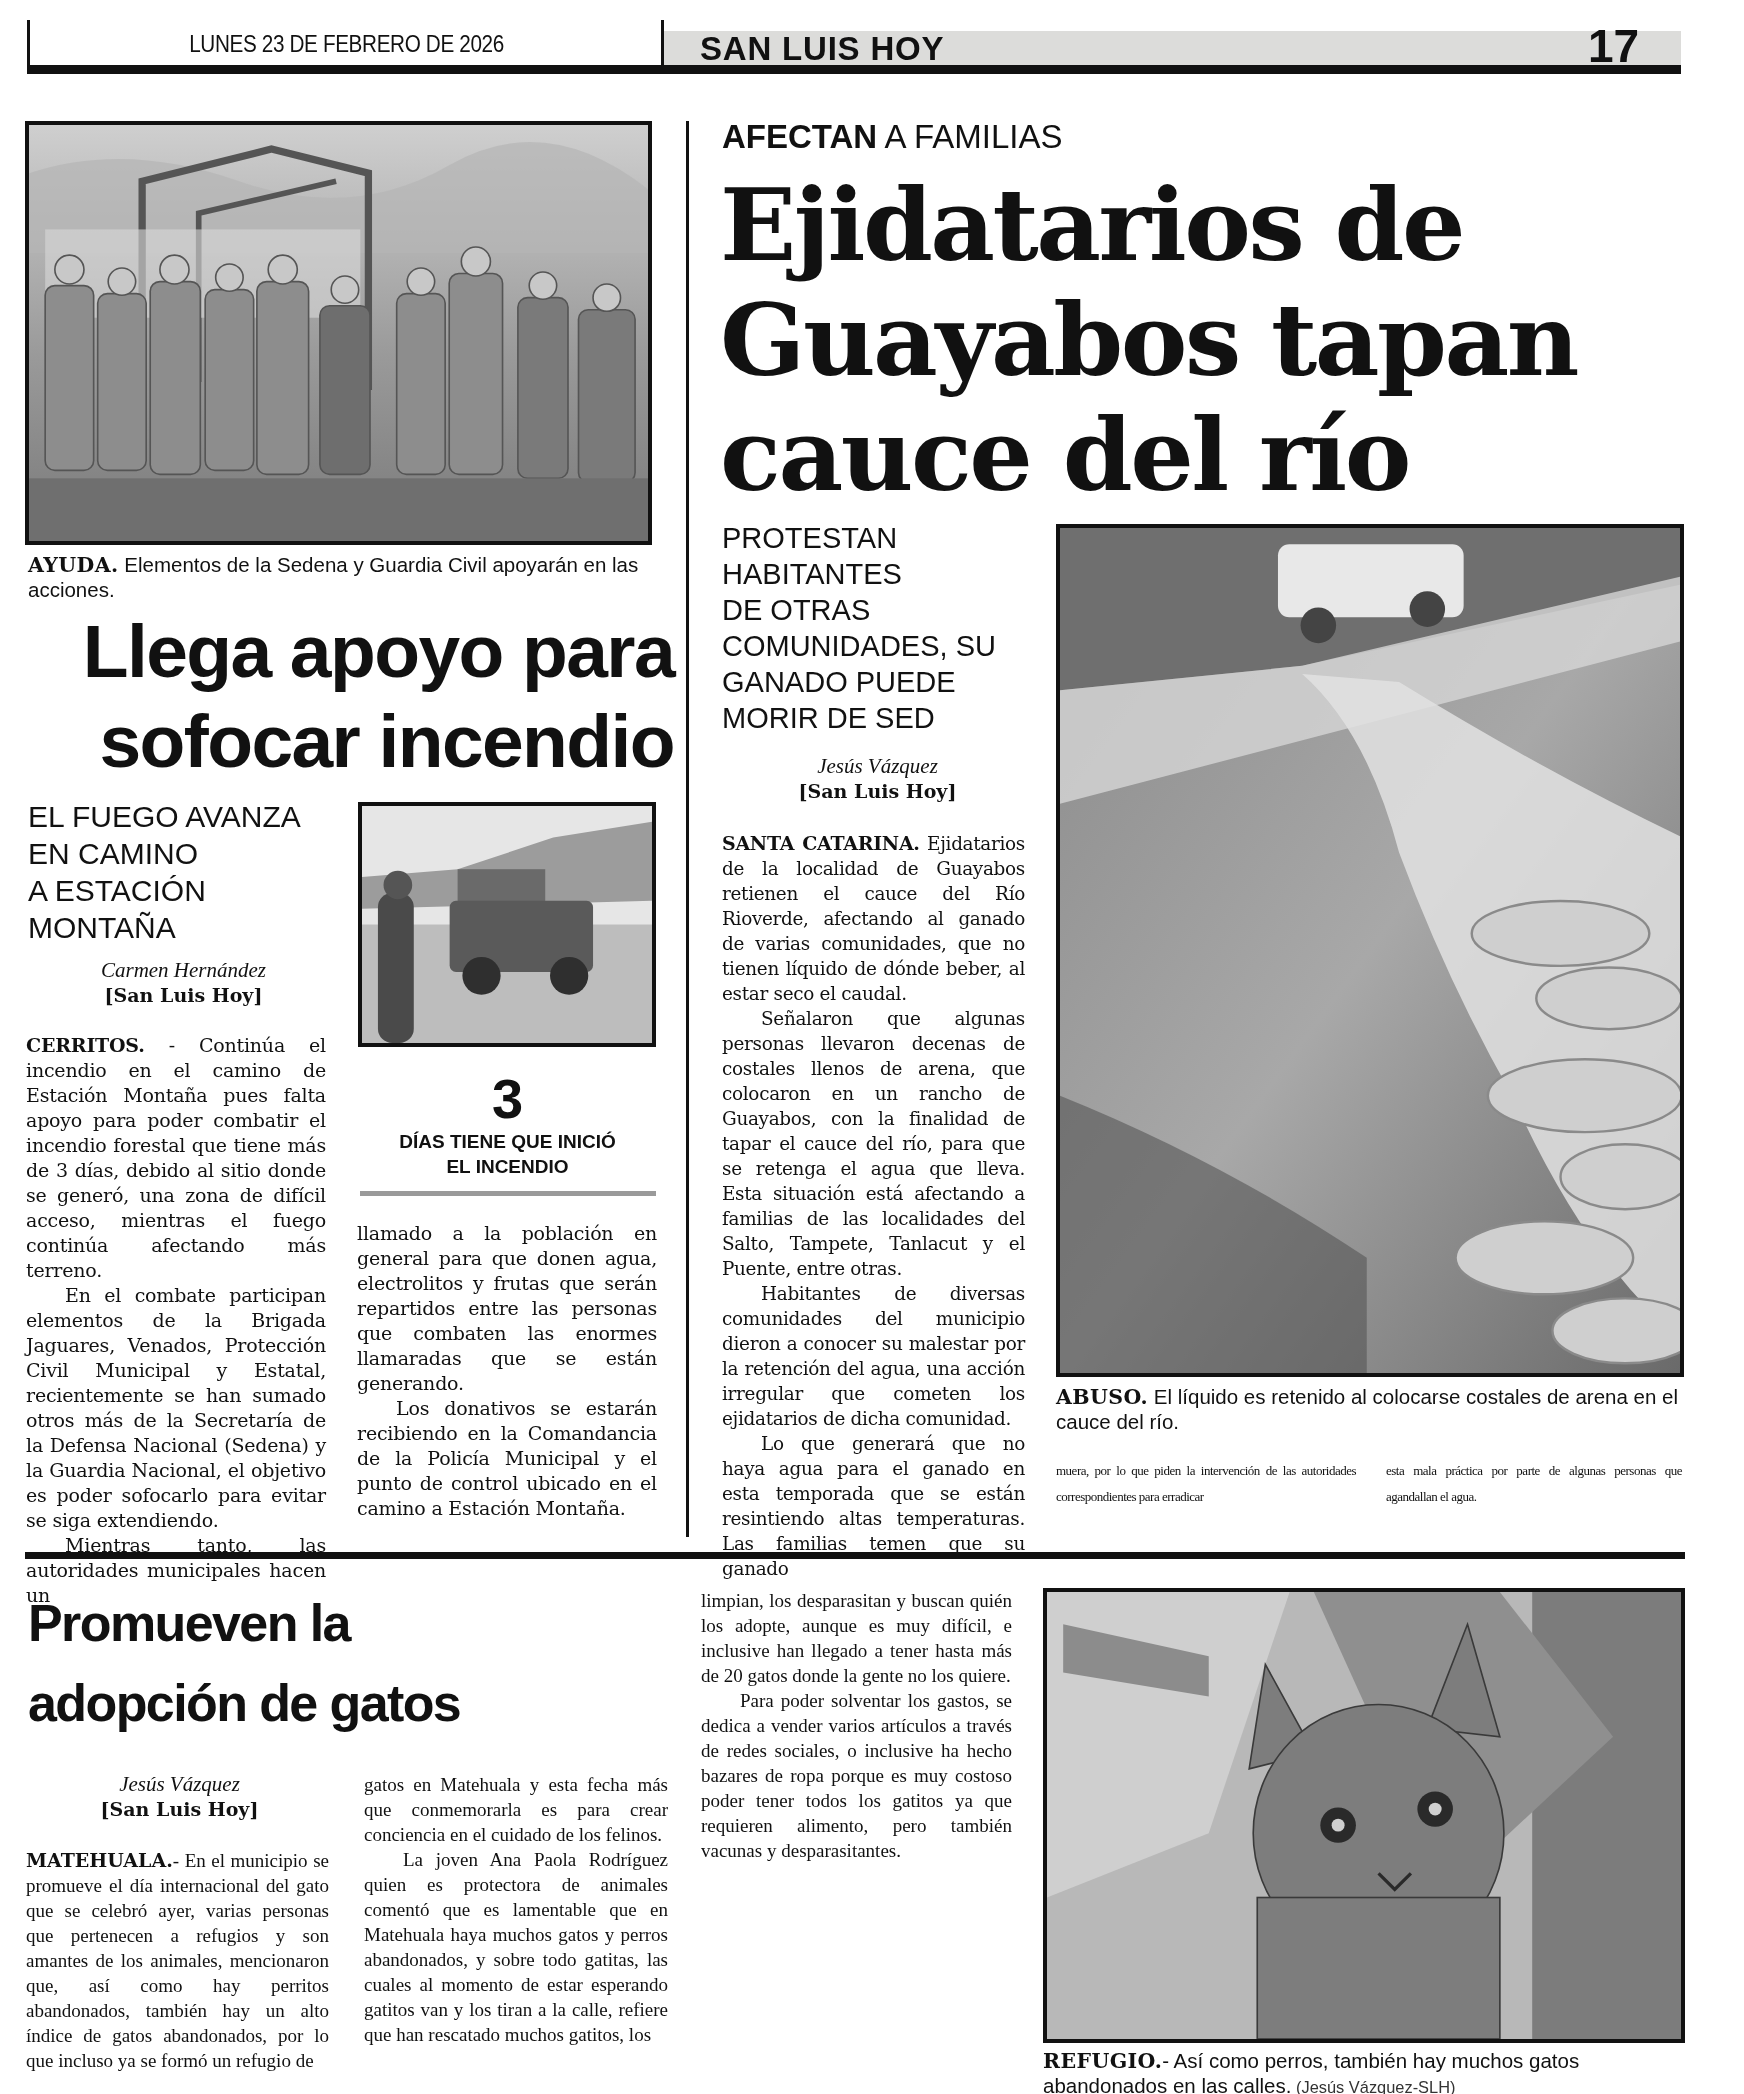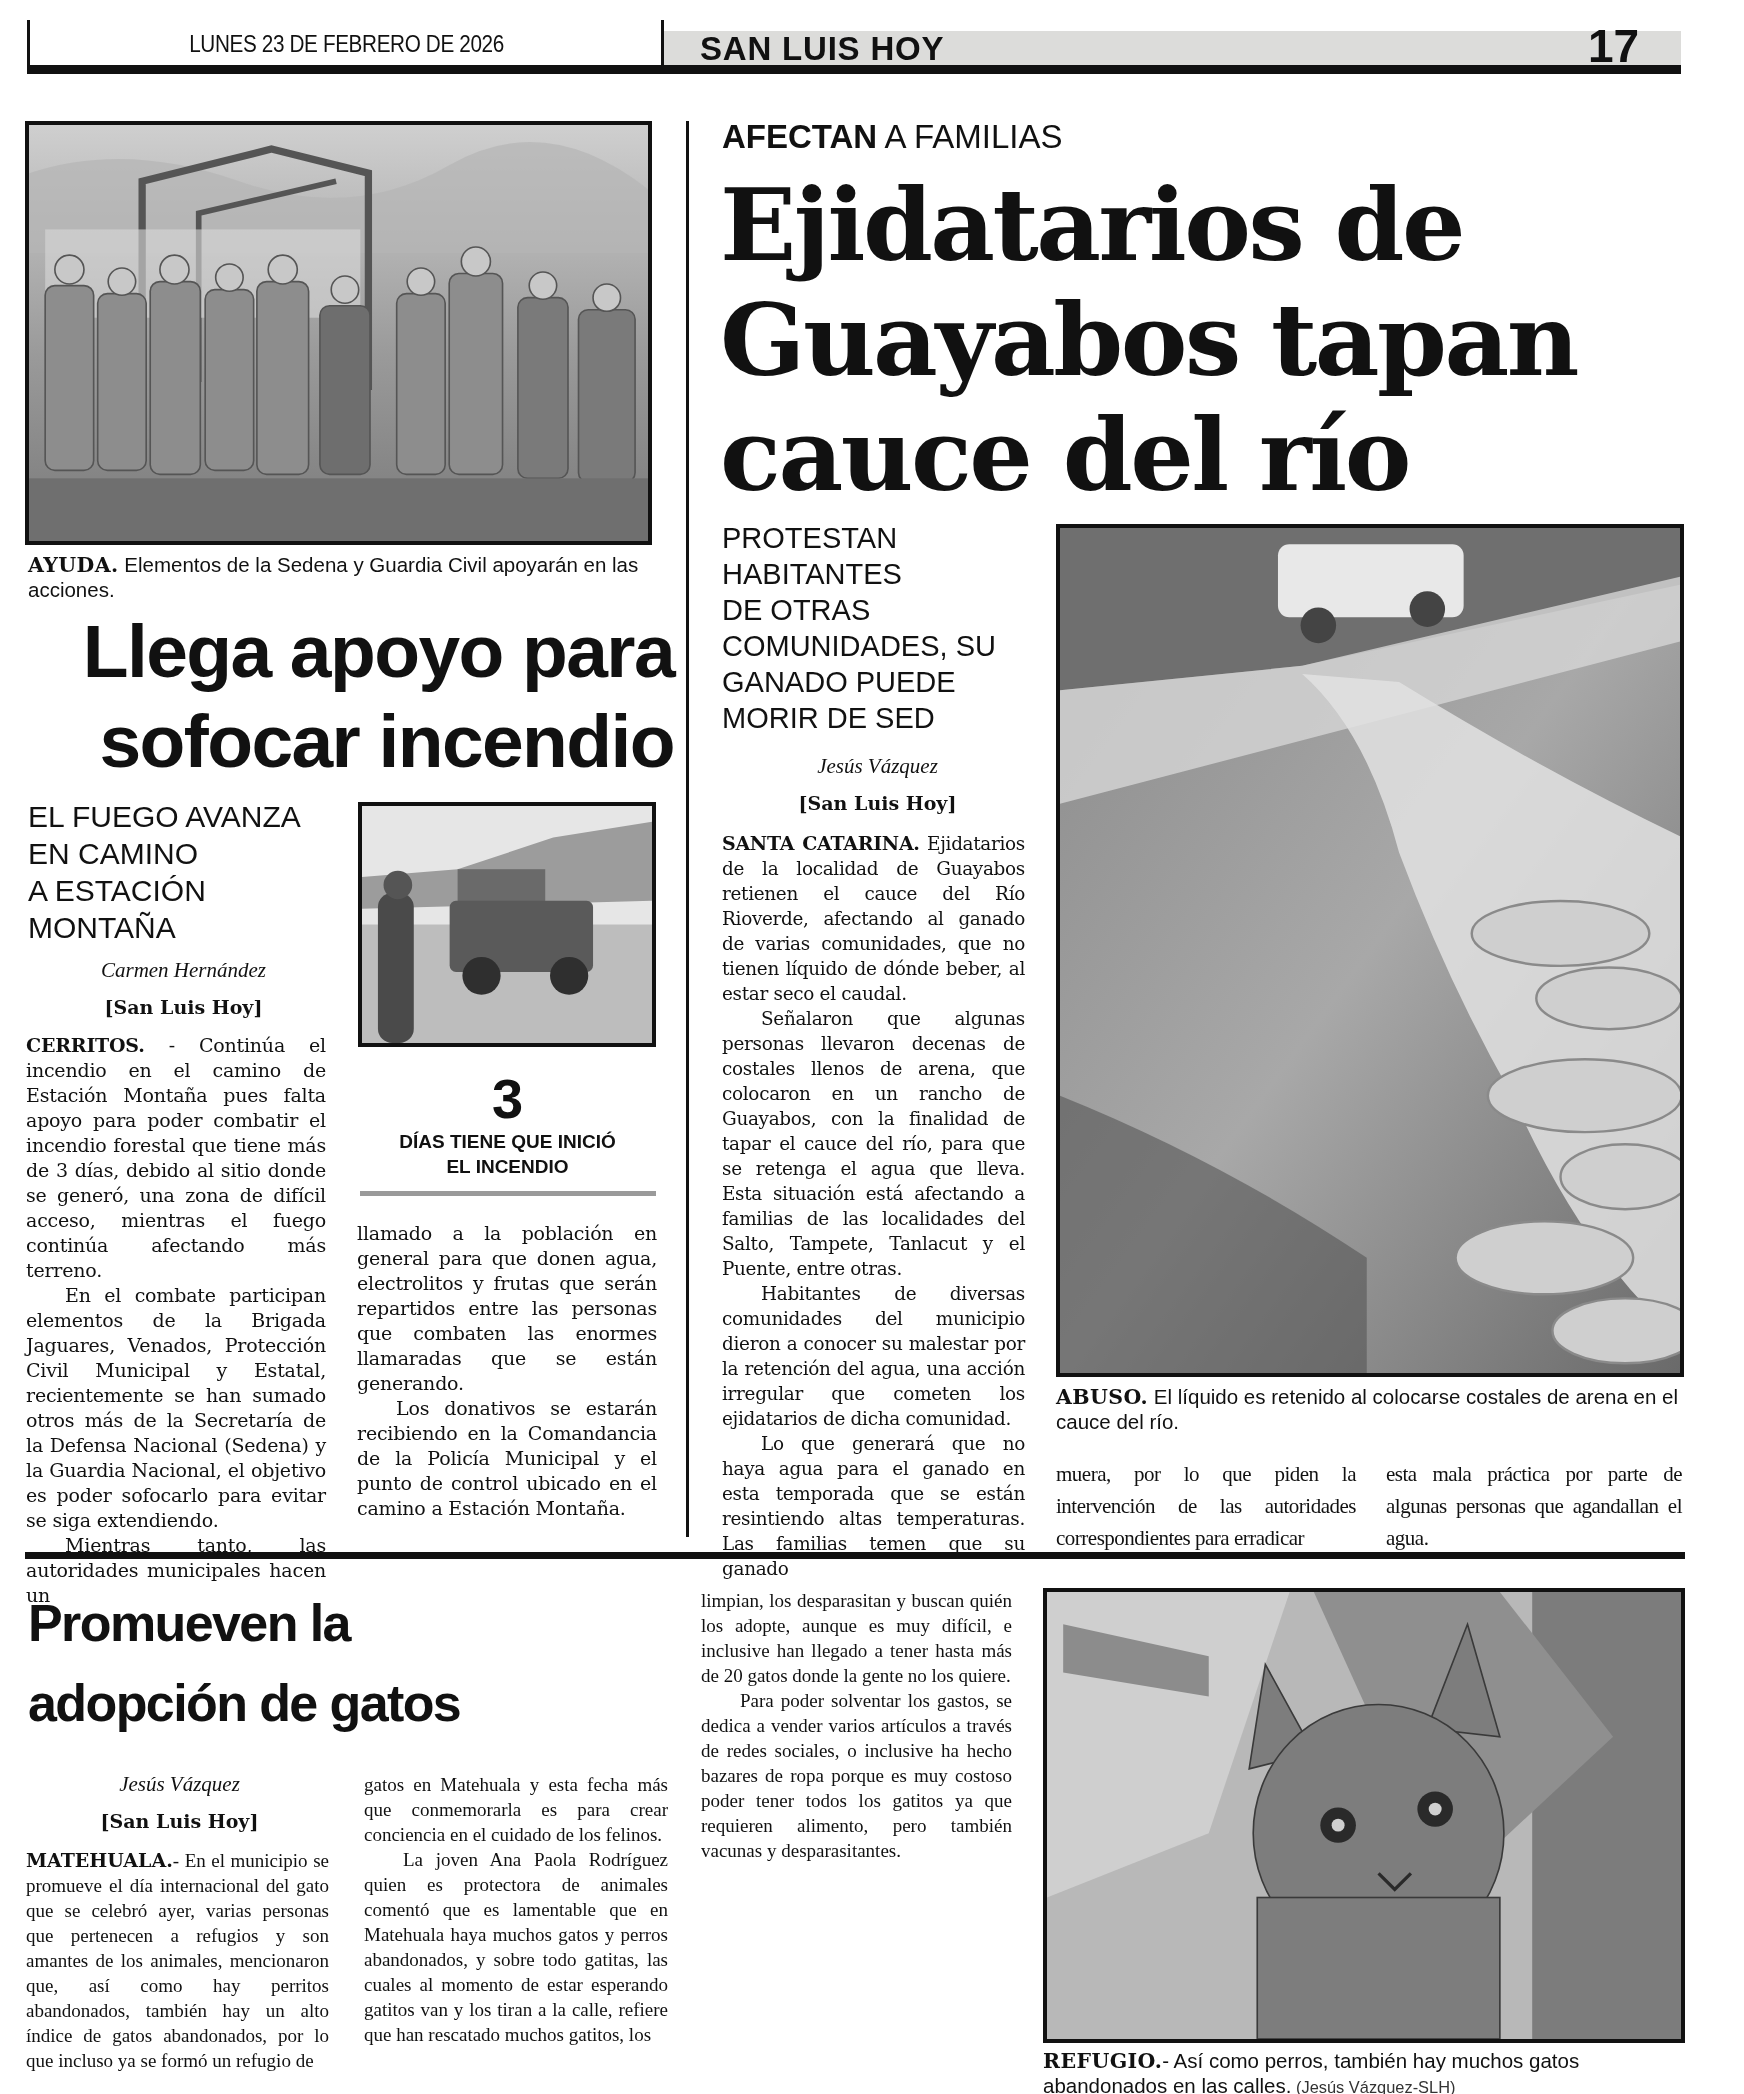--- a/index.html
+++ b/index.html
@@ -23,28 +23,28 @@
   .photo { border:4.1px solid #111; box-sizing:border-box; overflow:hidden; }
   .photo svg { width:100%; height:100%; display:block; }
 
   .caption { font-size:20.5px; line-height:24.5px; }
   .caption b.kicker { font-family:"DejaVu Serif", serif; font-weight:900; letter-spacing:0.4px; }
 
   .headline-sans { font-weight:bold; letter-spacing:-1.6px; }
   .deck { font-size:30px; line-height:37px; }
   .byline { text-align:center; }
   .byline .name { font-style:italic; font-size:21px; line-height:26px; }
-  .byline .pub { font-weight:bold; font-size:19px; line-height:24.5px;margin-top:12px; }
+  .byline .pub { font-weight:bold; font-size:19px; line-height:24.5px; }
 
   .body { font-size:20px; line-height:25px; text-align:justify; hyphens:manual; }
   .body p { margin:0; }
   .body p.indent { text-indent:39px; }
   .body b { font-family:"DejaVu Serif", serif; font-weight:900; font-size:19px; }
 
-  .narrow-body { font-size:21px; line-height:32px; text-align:justify; letter-spacing:-0.5px; }
+  .narrow-body { font-size:13px; line-height:26px; text-align:justify; letter-spacing:-0.5px; }
   .narrow-body p { margin:0; }
 </style>
 </head>
 <body>
 
 <div class="abs" id="hdr-left-rule"></div>
 <div class="abs sans" id="hdr-date">LUNES 23 DE FEBRERO DE 2026</div>
 <div class="abs" id="hdr-sep"></div>
 <div class="abs" id="hdr-band"></div>
 <div class="abs sans" id="hdr-title">SAN LUIS HOY</div>

